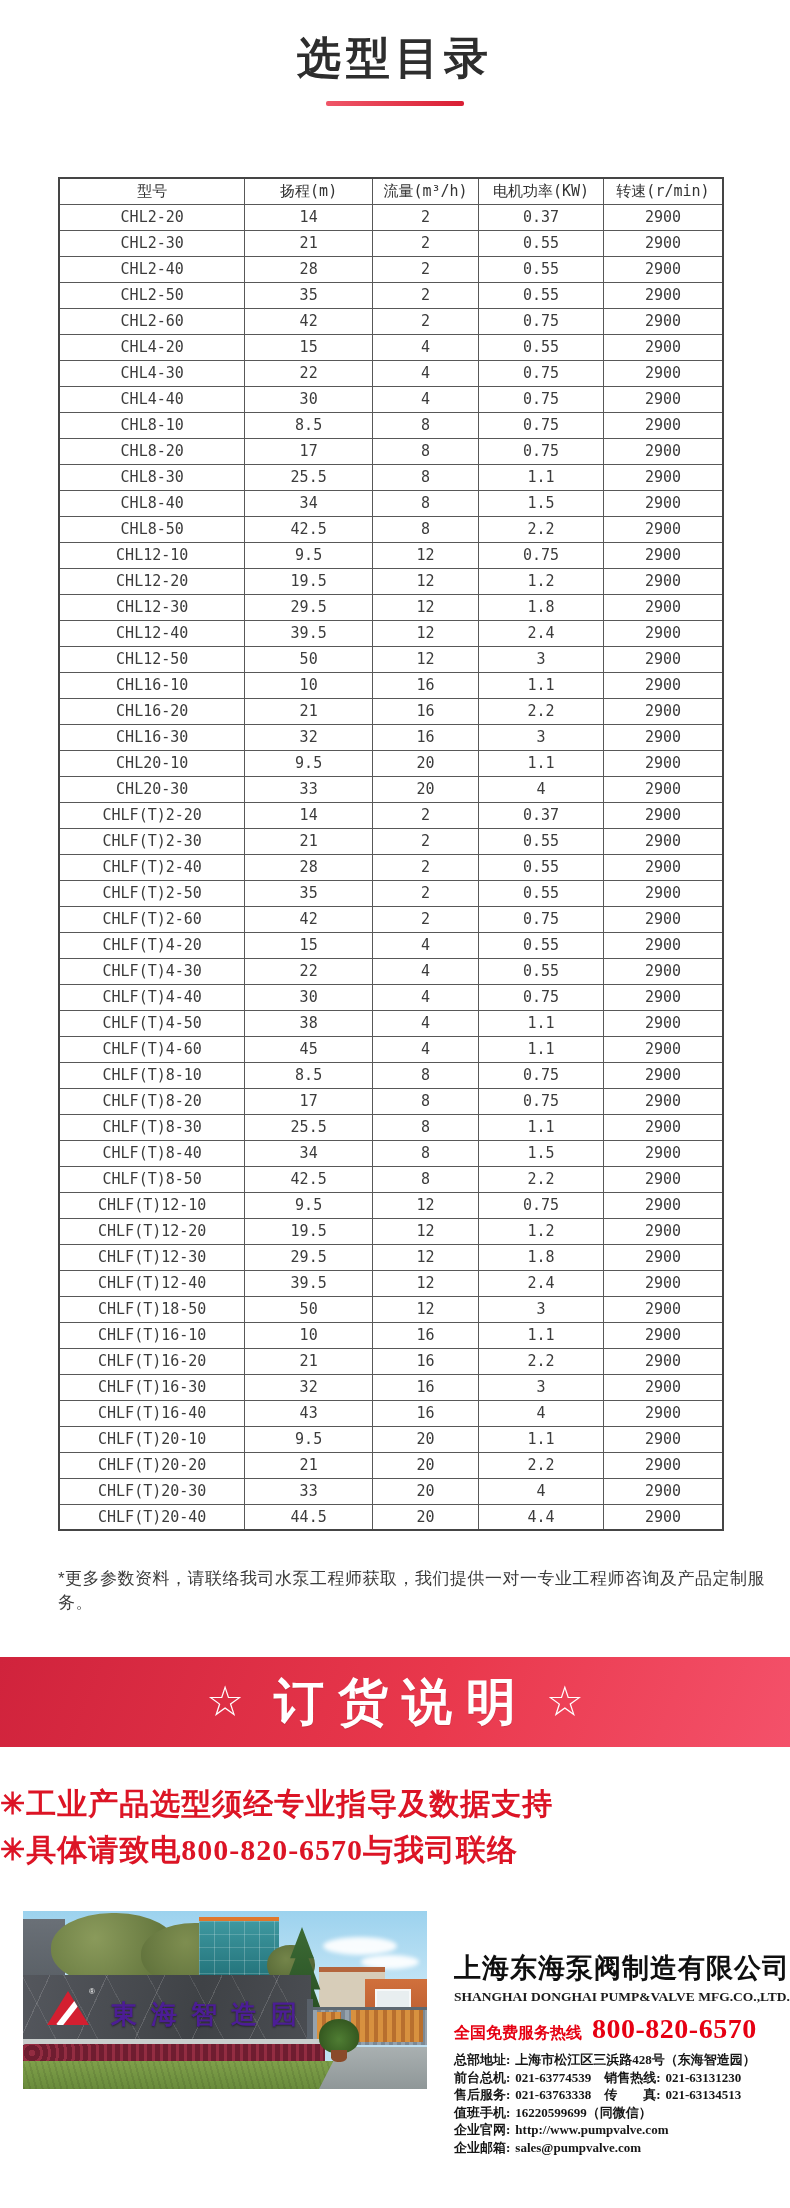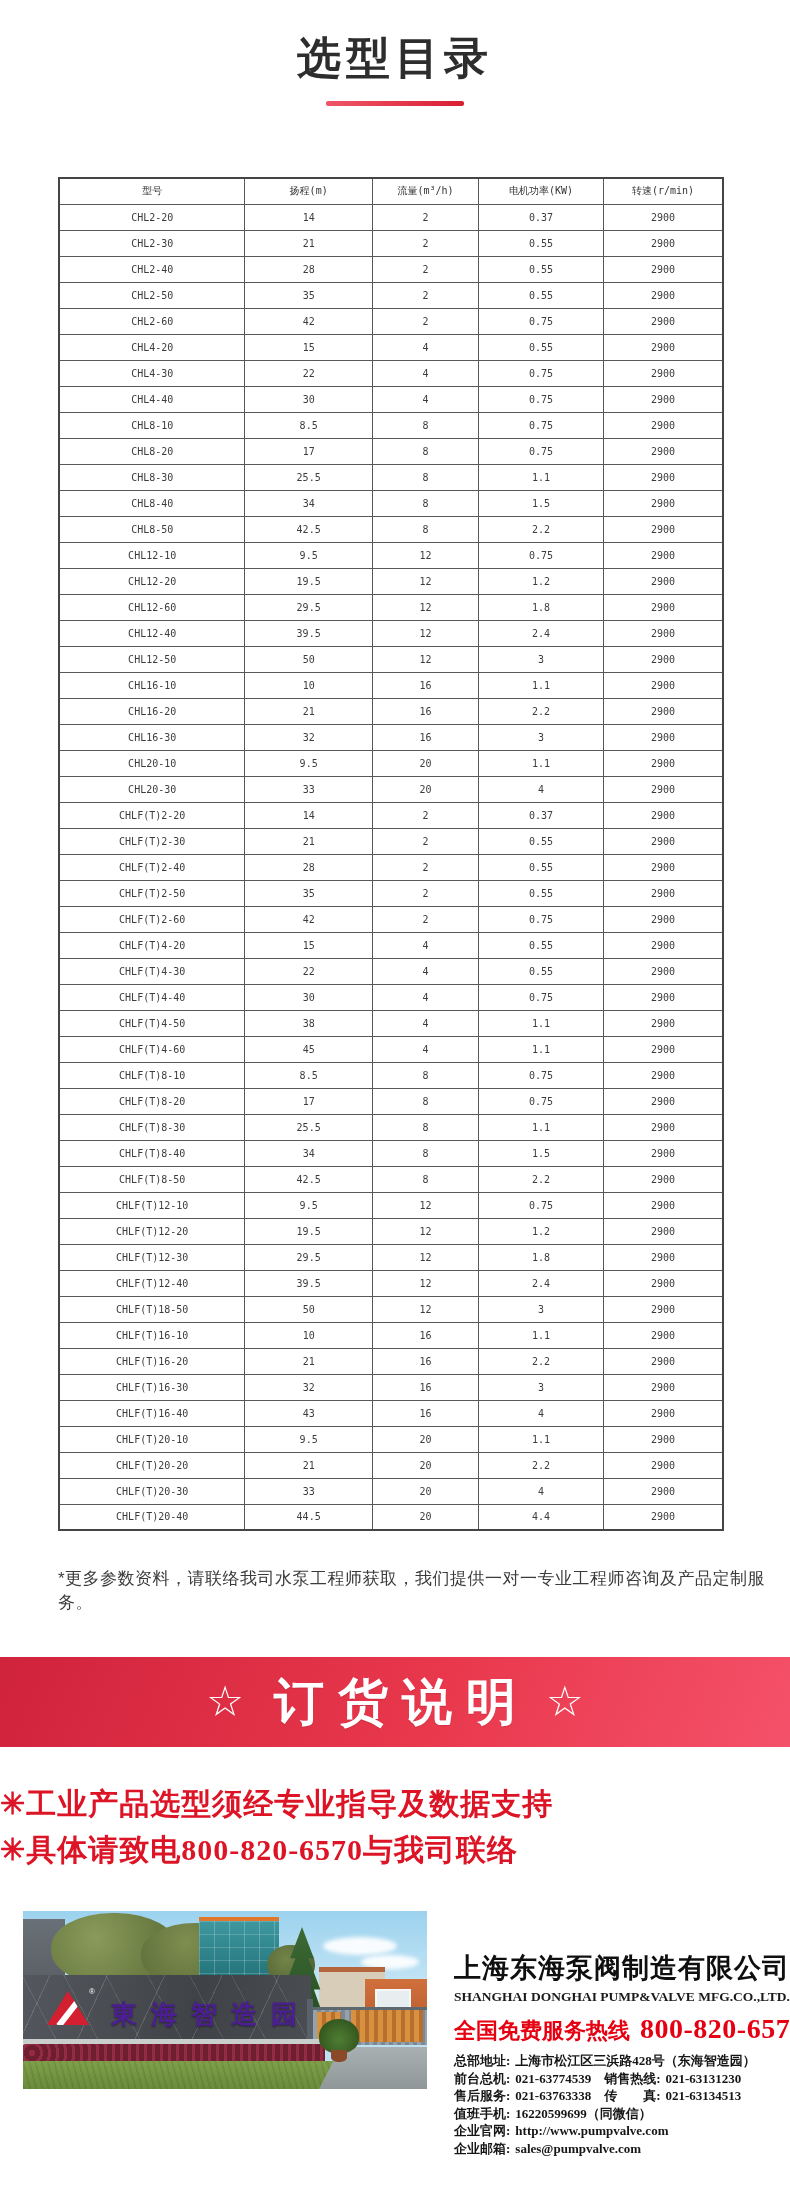--- a/index.html
+++ b/index.html
@@ -24,21 +24,21 @@
     font-size:44px;line-height:56px;font-weight:bold;color:#2d2d2d;letter-spacing:5px;
   }
   .title-underline{
     width:138px;height:5px;margin:15px auto 0;border-radius:2px;
     background:linear-gradient(90deg,var(--underline-from),var(--underline-to));
   }
   
   table.sel{
     border-collapse:collapse;width:666px;margin:71px 0 0 58px;
     font-family:"DejaVu Sans Mono","Liberation Sans",monospace,sans-serif;
-    font-size:10px;color:#3c3c3c;table-layout:fixed;
+    font-size:15px;color:#3c3c3c;table-layout:fixed;
     border:2px solid #454545;
   }
   table.sel th,table.sel td{
     border:1px solid var(--table-border);height:26px;padding:0 2px;
     text-align:center;vertical-align:middle;font-weight:normal;
     overflow:hidden;white-space:nowrap;
   }
   table.sel th{color:#333;}
   
   .note{
@@ -61,21 +61,21 @@
   .notice .line{font-size:30px;line-height:42px;letter-spacing:1px;}
   .notice .line+.line{margin-top:4px;}
   
   .footer{margin-top:40px;display:flex;padding-left:23px;gap:27px;}
   .info{width:312px;padding-top:4px;}
   .company-cn{font-size:27px;line-height:34px;font-weight:bold;color:#0f0f0f;letter-spacing:1px;white-space:nowrap;margin-top:36px;}
   .company-en{font-family:"Liberation Serif","DejaVu Serif",serif;font-size:13.5px;line-height:19px;
     font-weight:bold;color:#1a1a1a;white-space:nowrap;margin-top:2px;}
   .hotline{margin-top:7px;color:var(--hotline-red);font-weight:bold;white-space:nowrap;
     font-family:"Liberation Serif","DejaVu Serif",serif;}
-  .hotline .h-label{font-size:22px;}
+  .hotline .h-label{font-size:16px;}
   .hotline .h-number{font-size:28px;letter-spacing:0.5px;margin-left:6px;}
   .contacts{margin-top:6px;font-family:"Liberation Serif","DejaVu Serif",serif;font-weight:bold;color:#161616;}
   .contact-line{font-size:13px;line-height:17.6px;white-space:nowrap;}
   .contact-line .c-label{margin-right:5px;margin-top:16px;}
   .contact-line .c-label.second{margin-left:13px;}
   
   .photo{position:relative;width:404px;height:178px;overflow:hidden;background:#bfe0f2;flex:0 0 auto;}
   .photo div{position:absolute;}
   .sky{left:0;top:0;width:404px;height:105px;background:linear-gradient(180deg,#9cd2ee 0%,#c8e7f6 80%);}
   .cloud{background:rgba(255,255,255,0.92);border-radius:50%;filter:blur(2px);}
@@ -254,21 +254,21 @@
         <td>2900</td>
       </tr>
       <tr>
         <td>CHL12-20</td>
         <td>19.5</td>
         <td>12</td>
         <td>1.2</td>
         <td>2900</td>
       </tr>
       <tr>
-        <td>CHL12-60</td>
+        <td>CHL12-30</td>
         <td>29.5</td>
         <td>12</td>
         <td>1.8</td>
         <td>2900</td>
       </tr>
       <tr>
         <td>CHL12-40</td>
         <td>39.5</td>
         <td>12</td>
         <td>2.4</td>

